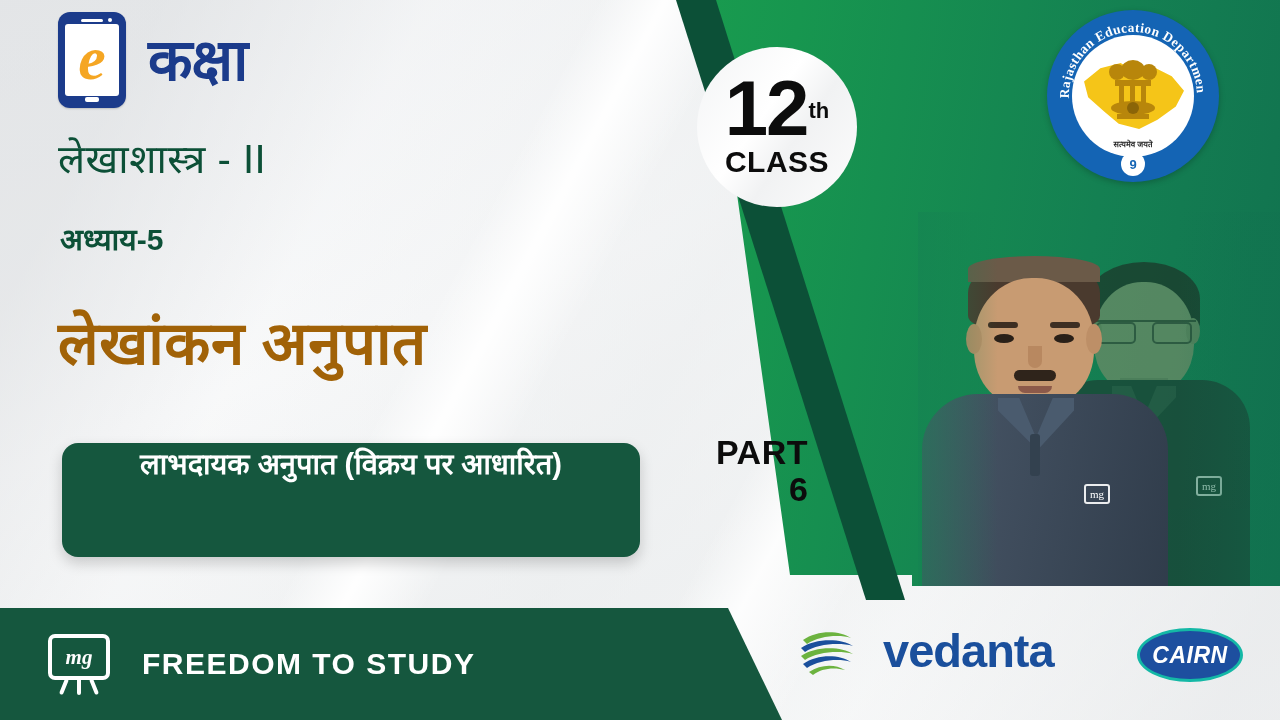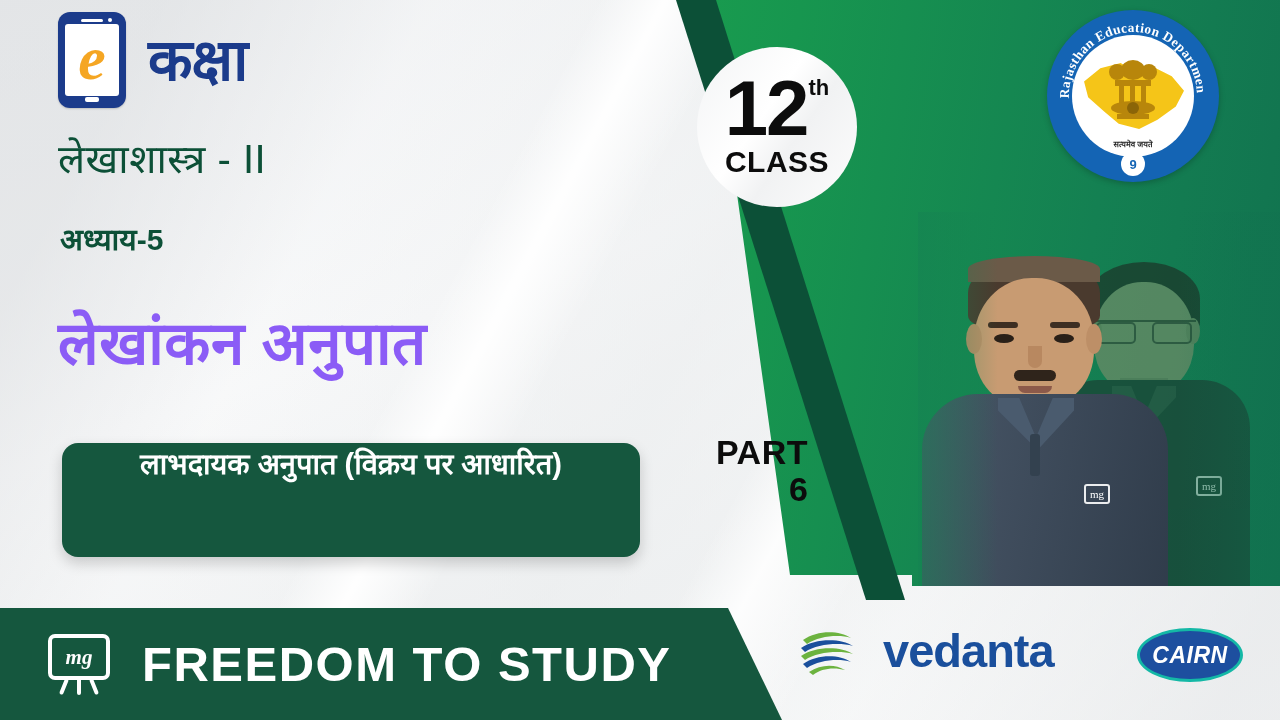--- a/index.html
+++ b/index.html
@@ -63,40 +63,40 @@
   .subject{
     position:absolute; left:58px; top:130px;
     font-weight:400; font-size:40px; color:#0c5037; letter-spacing:.5px; white-space:nowrap;
   }
   .chapter{
     position:absolute; left:60px; top:218px;
     font-weight:700; font-size:30px; color:#0c5037; white-space:nowrap;
   }
   .main-title{
     position:absolute; left:58px; top:300px;
-    font-weight:700; font-size:60px; color:#8b5cf6; letter-spacing:.5px; white-space:nowrap;
+    font-weight:700; font-size:60px; color:#a16207; letter-spacing:.5px; white-space:nowrap;
   }
   .topic-box{
     position:absolute; left:62px; top:443px; width:578px; height:114px;
     background:#15573e; border-radius:16px;
     display:flex; justify-content:center;
     box-shadow:0 6px 14px rgba(0,0,0,.18);
   }
   .topic-box span{
     color:#fff; font-weight:700; font-size:29px; white-space:nowrap;
   }
 
   
   .class-badge{
     position:absolute; left:697px; top:47px; width:160px; height:160px;
     border-radius:50%;
     background:linear-gradient(125deg,#f3f4f5 0%,#ffffff 42%,#f1f2f3 60%,#fdfdfd 100%);
     display:flex; flex-direction:column; align-items:center; justify-content:center;
   }
-  .class-badge .num-row{ display:flex; align-items:flex-start; line-height:.86; }
+  .class-badge .num-row{ display:flex; align-items:center; line-height:.86; }
   .class-badge .num{ font-size:78px; font-weight:700; color:#0c0c0c; letter-spacing:-2px; }
   .class-badge .sup{ font-size:22px; font-weight:700; color:#0c0c0c; margin-top:4px; margin-left:1px; }
   .class-badge .word{ font-size:30px; font-weight:700; color:#0c0c0c; letter-spacing:.5px; margin-top:2px; }
 
   
   .part-block{
     position:absolute; left:688px; top:434px; width:120px; text-align:right;
     font-weight:700; color:#0c0c0c; line-height:1.08;
   }
   .part-block .p-label{ font-size:34px; letter-spacing:.5px; }
@@ -223,21 +223,21 @@
     position:absolute; inset:0; display:flex; align-items:center; justify-content:center;
     font-family:"Liberation Serif", serif; font-style:italic; font-weight:700; font-size:21px; color:#fff;
   }
   .mg-logo .leg1,.mg-logo .leg2,.mg-logo .leg3{
     position:absolute; background:#fff; border-radius:2px;
   }
   .mg-logo .leg1{ left:20px; top:44px; width:4px; height:17px; transform:rotate(22deg); }
   .mg-logo .leg2{ left:35px; top:44px; width:4px; height:17px; }
   .mg-logo .leg3{ left:50px; top:44px; width:4px; height:17px; transform:rotate(-22deg); }
   .footer-text{
-    margin-left:26px; color:#fff; font-weight:700; font-size:49px; letter-spacing:1.5px;
+    margin-left:26px; color:#fff; font-weight:700; font-size:30px; letter-spacing:1.5px;
   }
 
   
   .vedanta{ position:absolute; left:795px; top:618px; display:flex; align-items:center; gap:24px; }
   .ved-globe{ width:64px; height:64px; position:relative; }
   .ved-text{ display:flex; flex-direction:column; line-height:1; }
   .ved-name{ font-size:47px; font-weight:700; color:#1a4f9c; letter-spacing:-1px; }
   .ved-tag{ font-size:20px; font-weight:700; color:#6cb33f; margin-top:2px; margin-left:44px; }
 
   .cairn{

